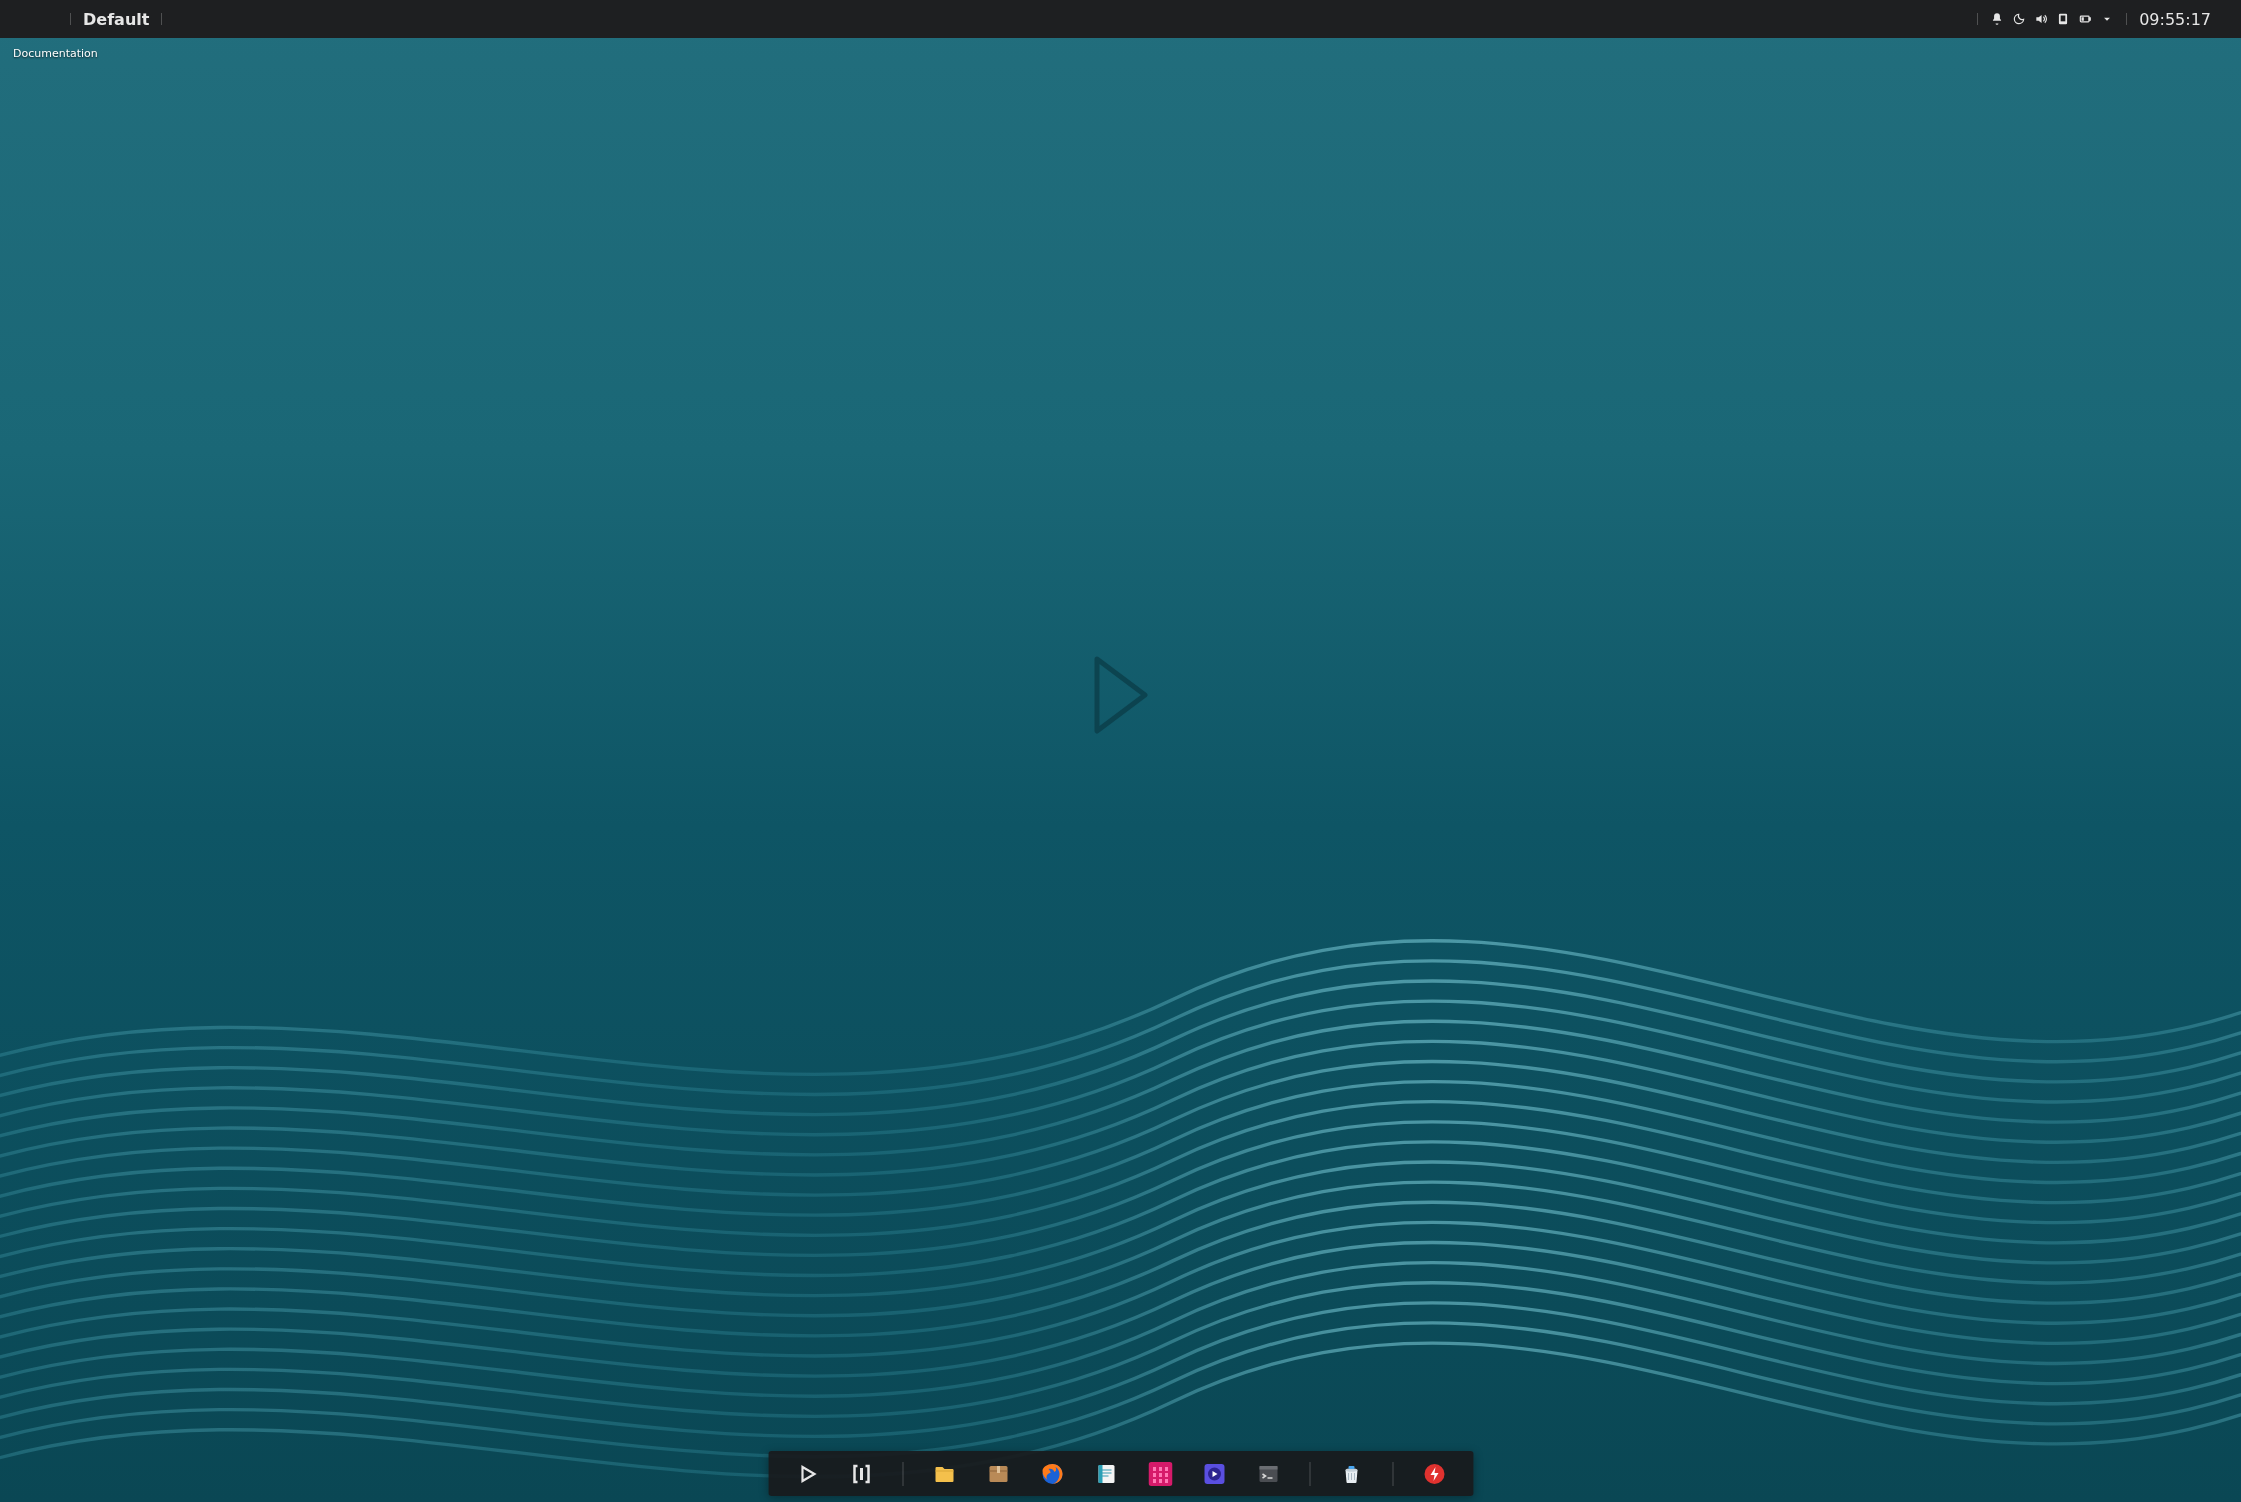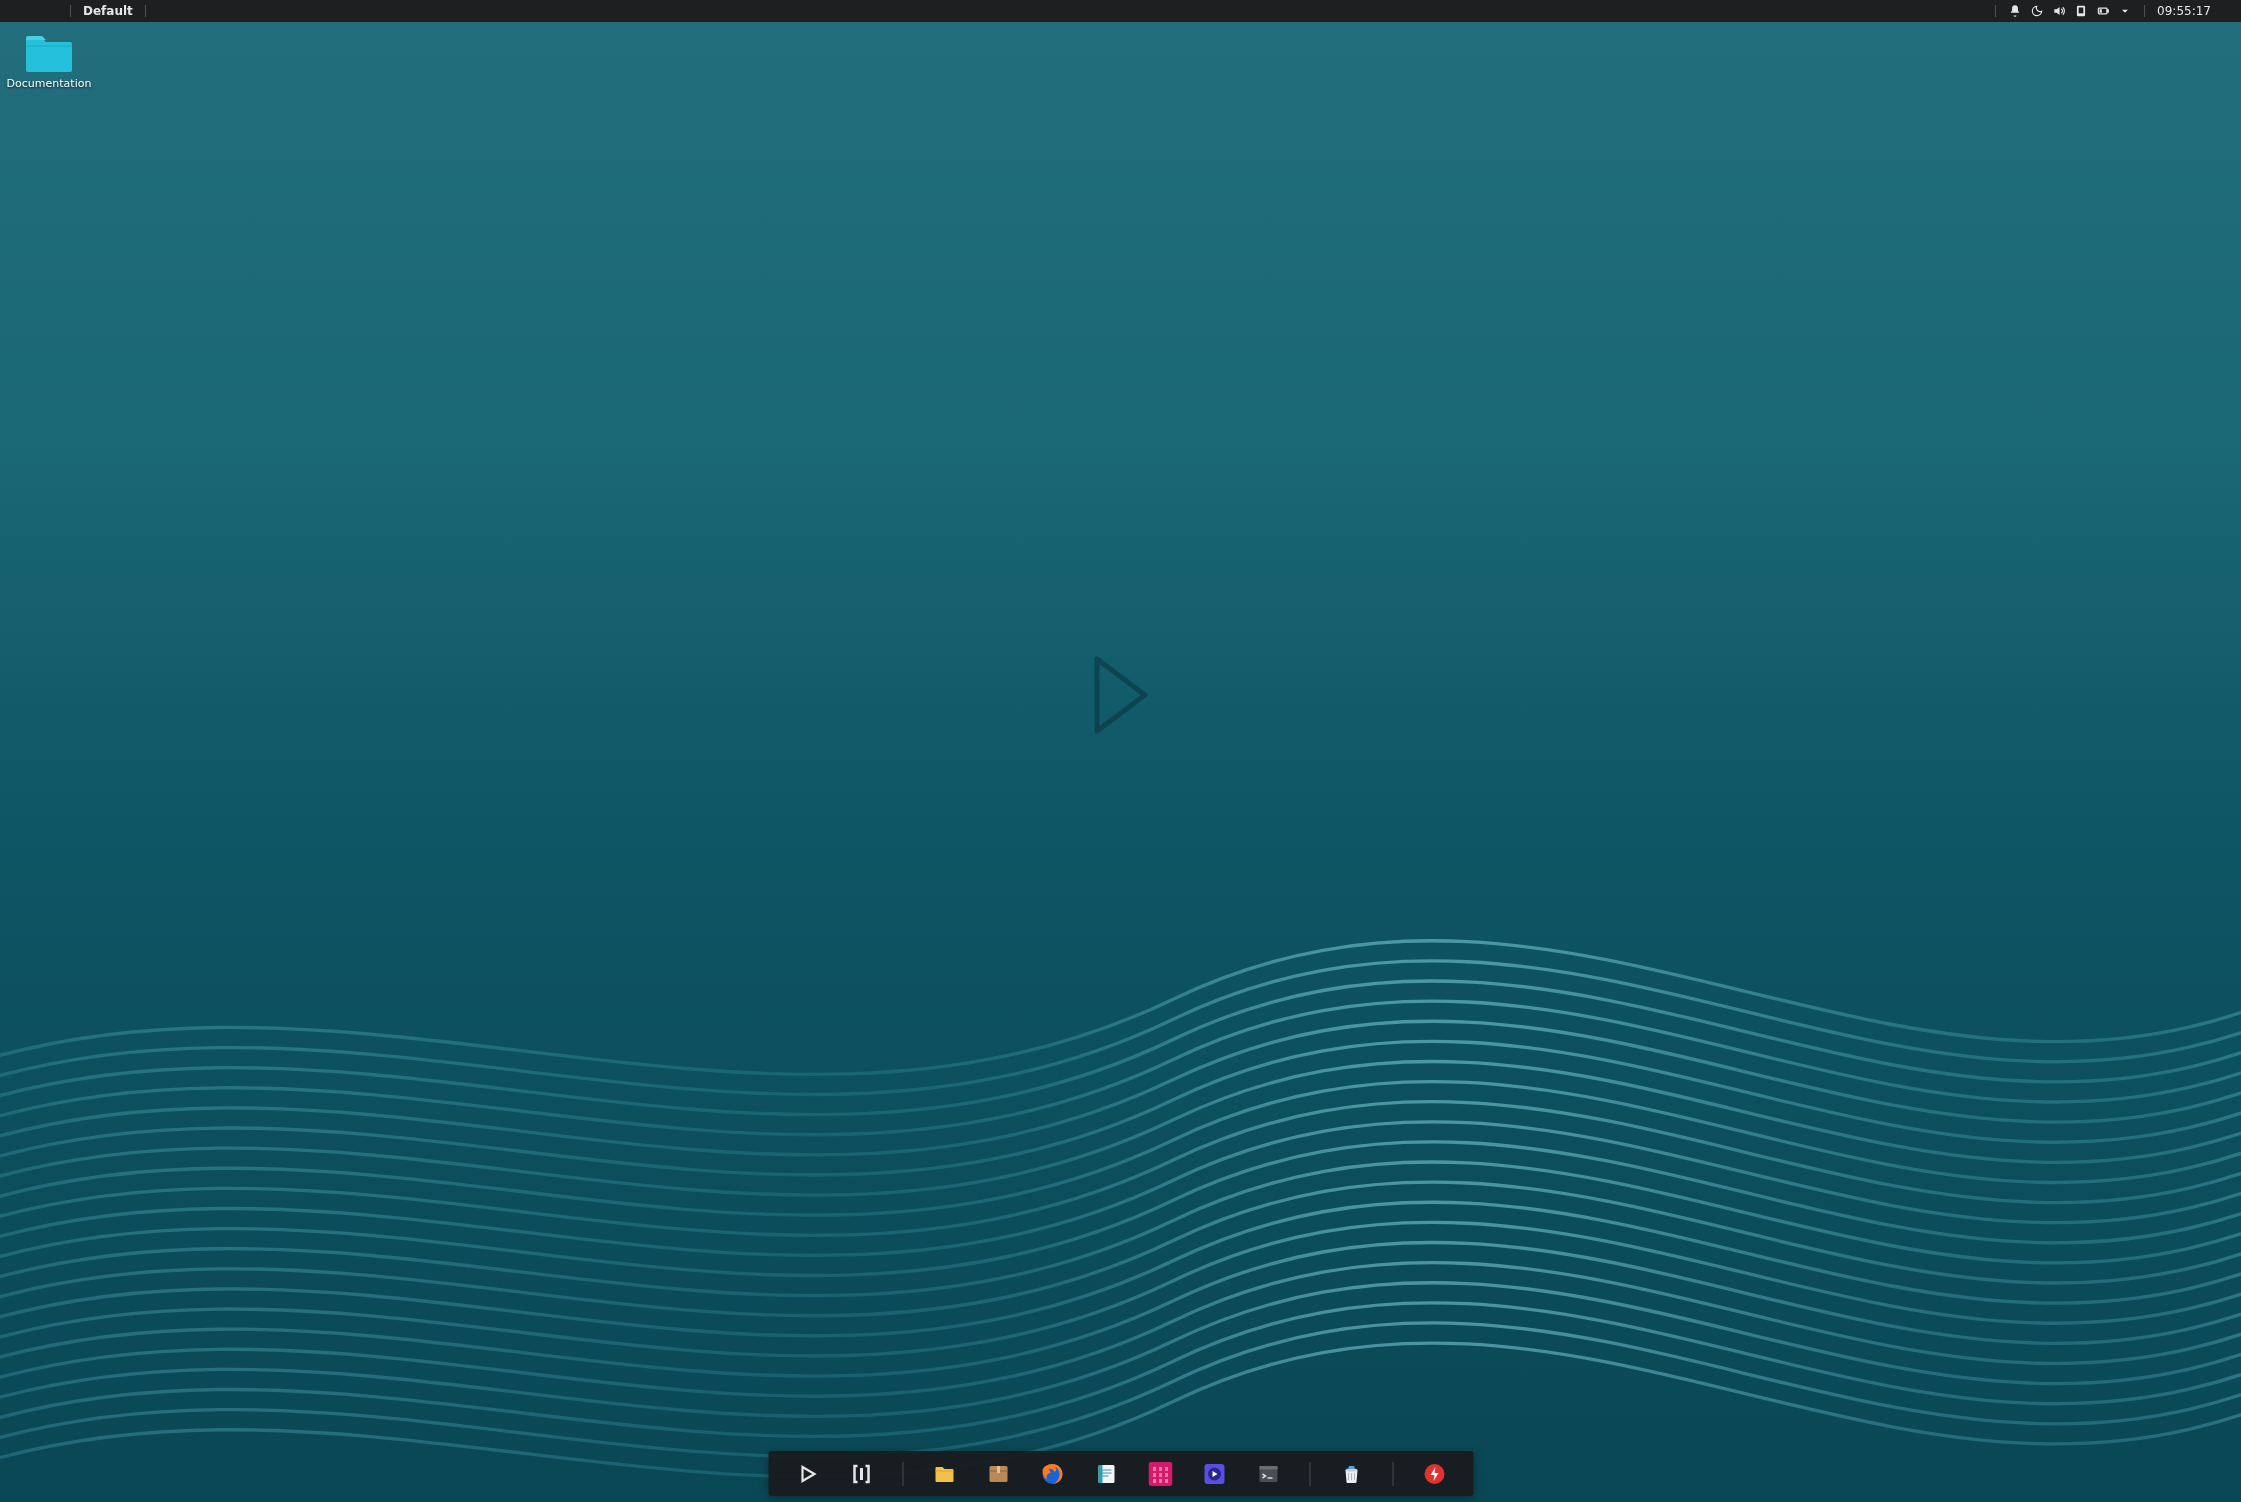--- a/index.html
+++ b/index.html
@@ -13,37 +13,37 @@
   }
   *{box-sizing:border-box;margin:0;padding:0;font-family:"DejaVu Sans","Segoe UI",Arial,sans-serif}
   html,body{width:100%;height:100%;overflow:hidden}
   body{
     background:linear-gradient(180deg,#226e7d 0%,#1a6776 30%,#0e5565 55%,#0a4754 100%);
     color:#fff;position:relative;
   }
 
   
   .top-panel{
-    position:absolute;top:0;left:0;right:0;height:22px;background:var(--panel);
-    display:flex;align-items:center;color:var(--panel-fg);font-size:12px;z-index:50;
+    position:absolute;top:0;left:0;right:0;height:38px;background:var(--panel);
+    display:flex;align-items:center;color:var(--panel-fg);font-size:16px;z-index:50;
   }
   .top-left{display:flex;align-items:center;height:100%;padding-left:62px}
   .vsep{width:1px;height:12px;background:var(--sep);margin:0 8px}
   .ws-label{font-weight:700;padding:0 4px}
   .top-right{margin-left:auto;display:flex;align-items:center;height:100%;padding-right:20px}
   .tray{display:flex;align-items:center;gap:8px;padding:0 4px}
   .tray svg{width:14px;height:14px;display:block}
   .clock{padding:0 10px 0 4px;font-variant-numeric:tabular-nums}
 
   
   .desktop{position:absolute;inset:22px 0 0 0}
   .wave-svg{position:absolute;left:0;right:0;bottom:0;width:100%;height:55%;pointer-events:none}
   .desk-icon{
     position:absolute;top:10px;left:10px;width:78px;cursor:pointer;
-    display:flex;flex-direction:column;align-items:center;gap:3px
+    display:flex;align-items:center;gap:3px
   }
   .desk-icon .lbl{font-size:11px;color:#fff;text-shadow:0 1px 2px rgba(0,0,0,.7)}
 
   
   .emblem{position:absolute;top:45.5%;left:50%;transform:translate(-50%,-50%);opacity:.7;pointer-events:none}
 
   
   .dock{
     position:absolute;left:50%;bottom:6px;transform:translateX(-50%);
     background:rgba(25,26,28,.92);border-radius:3px;height:45px;

